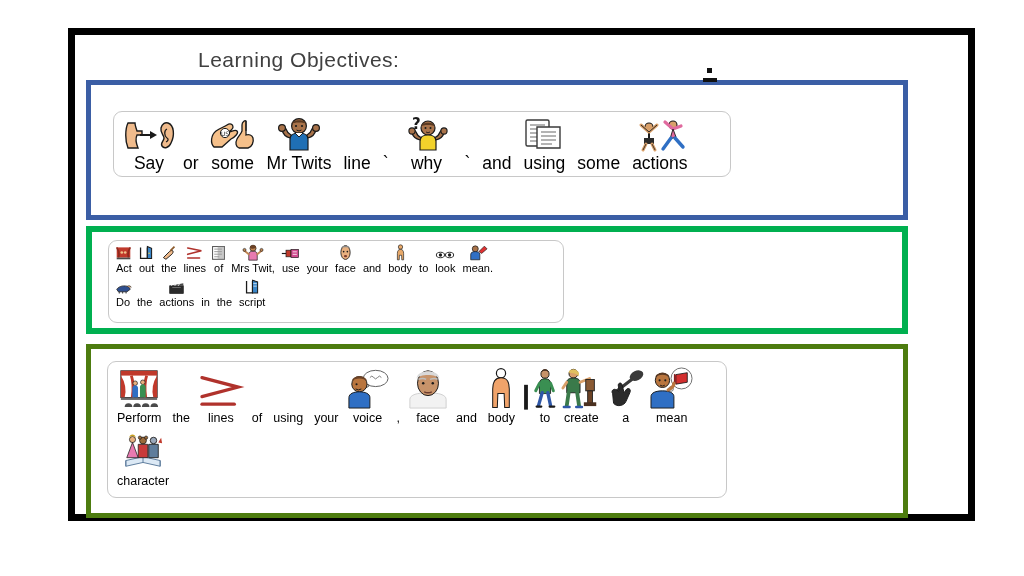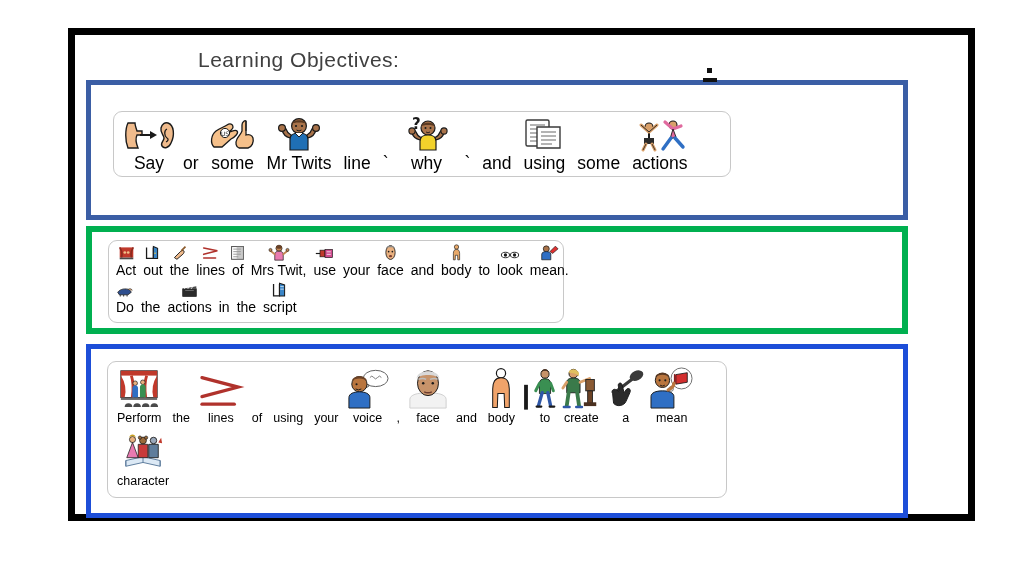--- a/index.html
+++ b/index.html
@@ -65,21 +65,21 @@
   }
 
   
   .obj-box {
     position: absolute;
     background: #ffffff;
     box-sizing: border-box;
   }
   .obj-box.blue   { left: 86px;  top: 80px;  width: 822px; height: 140px; border: 5px solid #3b5ea5; }
   .obj-box.green  { left: 86px;  top: 226px; width: 822px; height: 108px; border: 6px solid #00b050; }
-  .obj-box.red    { left: 86px;  top: 344px; width: 822px; height: 174px; border: 5px solid #1d4ed8; }
+  .obj-box.red    { left: 86px;  top: 344px; width: 822px; height: 174px; border: 5px solid #4d7c0f; }
 
   
   .symbol-card {
     position: absolute;
     background: #ffffff;
     border: 1px solid #c8c8c8;
     border-radius: 9px;
     box-sizing: border-box;
   }
   .card-blue  { left: 22px; top: 26px; width: 618px; height: 66px; }
@@ -111,21 +111,21 @@
   }
 
   
   .card-blue .sym-line { padding: 5px 8px 0 8px; gap: 2px; }
   .card-blue .glyph { height: 34px; }
   .card-blue .word  { font-size: 17.5px; padding: 2px 5px 0 5px; }
 
   
   .card-green .sym-line { padding: 3px 4px 0 4px; gap: 1px; }
   .card-green .glyph { height: 17px; }
-  .card-green .word  { font-size: 14px; padding: 1px 3px 0 3px; }
+  .card-green .word  { font-size: 11px; padding: 1px 3px 0 3px; }
 
   
   .card-red .sym-line { padding: 5px 4px 0 4px; gap: 1px; }
   .card-red .glyph { height: 42px; }
   .card-red .word  { font-size: 12.5px; padding: 2px 5px 0 5px; }
 
   
   svg { display: block; overflow: visible; }
 </style>
 </head>

